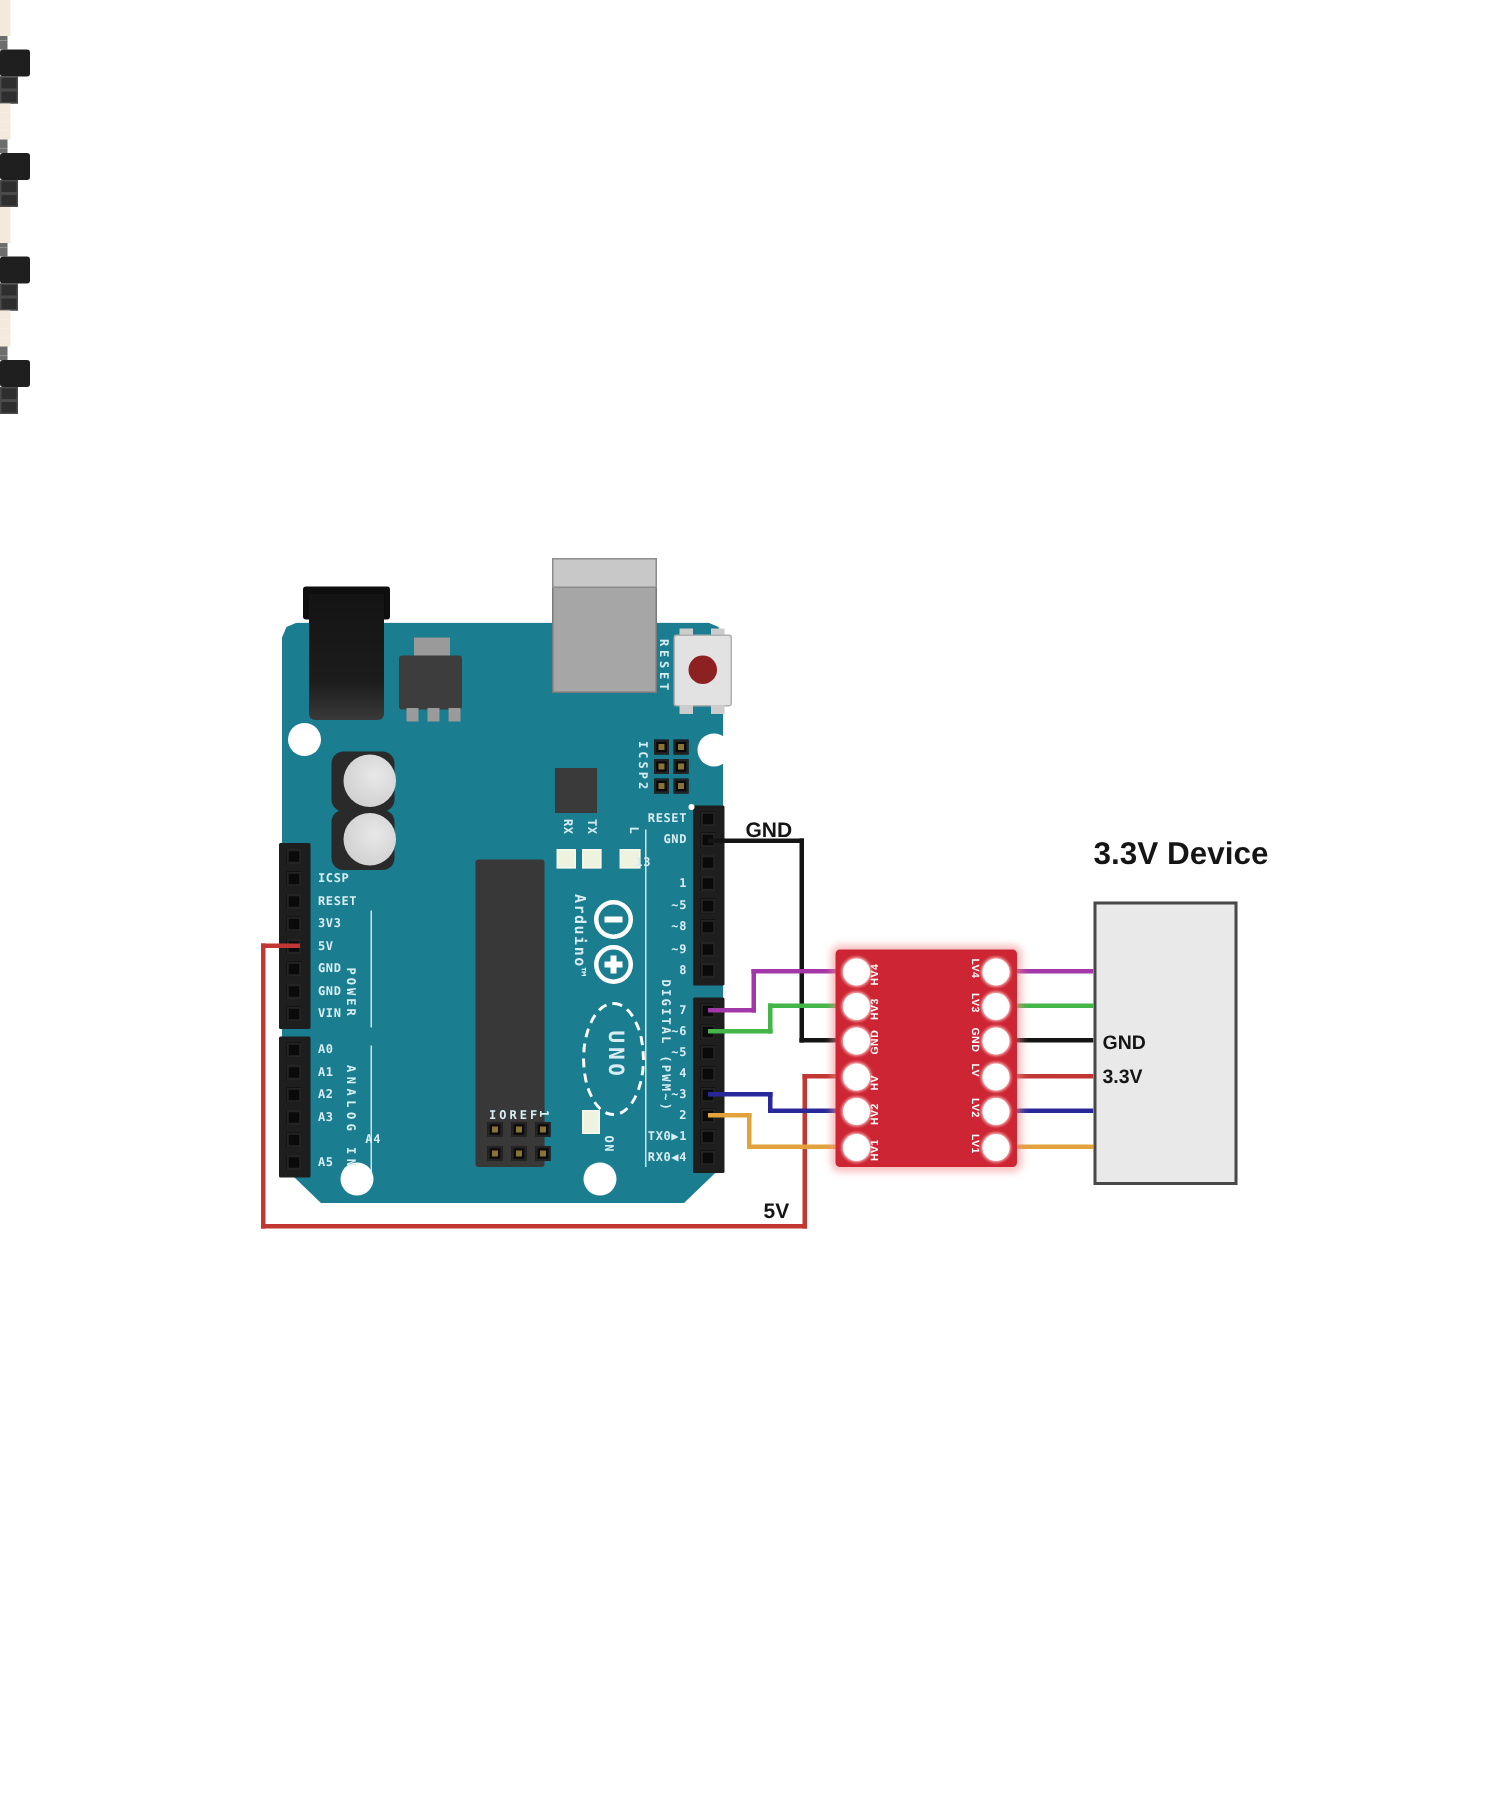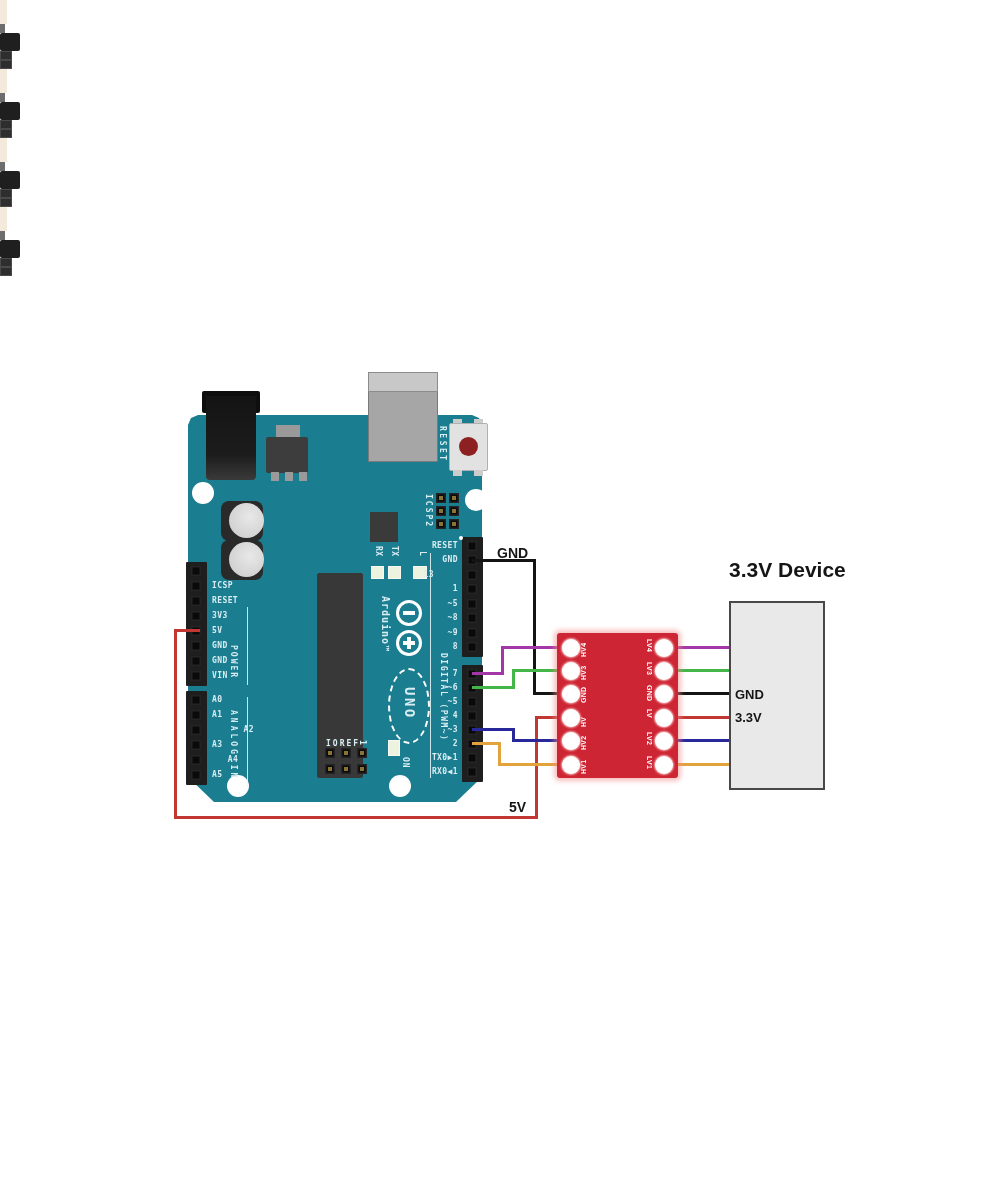--- a/index.html
+++ b/index.html
@@ -170,40 +170,40 @@
       </div>
       <div class="silk" style="left: 212px; top: 581px; width: 42px; text-align: left;">ICSP</div>
       <div class="silk" style="left: 212px; top: 596px; width: 42px; text-align: left;">RESET</div>
       <div class="silk" style="left: 212px; top: 611px; width: 42px; text-align: left;">3V3</div>
       <div class="silk" style="left: 212px; top: 626px; width: 42px; text-align: left;">5V</div>
       <div class="silk" style="left: 212px; top: 641px; width: 42px; text-align: left;">GND</div>
       <div class="silk" style="left: 212px; top: 656px; width: 42px; text-align: left;">GND</div>
       <div class="silk" style="left: 212px; top: 671px; width: 42px; text-align: left;">VIN</div>
       <div class="silk" style="left: 212px; top: 695px; width: 42px; text-align: left;">A0</div>
       <div class="silk" style="left: 212px; top: 710px; width: 42px; text-align: left;">A1</div>
-      <div class="silk" style="left: 212px; top: 725px; width: 42px; text-align: right;">A2</div>
+      <div class="silk" style="left: 212px; top: 725px; width: 42px; text-align: left;">A2</div>
       <div class="silk" style="left: 212px; top: 740px; width: 42px; text-align: left;">A3</div>
-      <div class="silk" style="left: 212px; top: 755px; width: 42px; text-align: center;">A4</div>
+      <div class="silk" style="left: 212px; top: 755px; width: 42px; text-align: right;">A4</div>
       <div class="silk" style="left: 212px; top: 770px; width: 42px; text-align: left;">A5</div>
       <div class="silk" style="left: 416px; top: 541px; width: 42px; text-align: right;">RESET</div>
       <div class="silk" style="left: 416px; top: 555px; width: 42px; text-align: right;">GND</div>
       <div class="silk" style="left: 392px; top: 570px; width: 42px; text-align: right;">13</div>
       <div class="silk" style="left: 416px; top: 584px; width: 42px; text-align: right;">1</div>
       <div class="silk" style="left: 416px; top: 599px; width: 42px; text-align: right;">~5</div>
       <div class="silk" style="left: 416px; top: 613px; width: 42px; text-align: right;">~8</div>
       <div class="silk" style="left: 416px; top: 628px; width: 42px; text-align: right;">~9</div>
       <div class="silk" style="left: 416px; top: 642px; width: 42px; text-align: right;">8</div>
       <div class="silk" style="left: 416px; top: 669px; width: 42px; text-align: right;">7</div>
       <div class="silk" style="left: 416px; top: 683px; width: 42px; text-align: right;">~6</div>
       <div class="silk" style="left: 416px; top: 697px; width: 42px; text-align: right;">~5</div>
       <div class="silk" style="left: 416px; top: 711px; width: 42px; text-align: right;">4</div>
       <div class="silk" style="left: 416px; top: 725px; width: 42px; text-align: right;">~3</div>
       <div class="silk" style="left: 416px; top: 739px; width: 42px; text-align: right;">2</div>
       <div class="silk" style="left: 416px; top: 753px; width: 42px; text-align: right;">TX0▶1</div>
-      <div class="silk" style="left: 416px; top: 767px; width: 42px; text-align: right;">RX0◀1</div>
+      <div class="silk" style="left: 416px; top: 767px; width: 42px; text-align: right;">RX0◀4</div>
     </div>
 
   <div class="wseg" style="left: 472px; top: 559px; width: 64px; height: 3px; background-color: rgb(20, 20, 20);"></div>
   <div class="wseg" style="left: 533px; top: 559px; width: 3px; height: 136px; background-color: rgb(20, 20, 20);"></div>
   <div class="wseg" style="left: 533px; top: 692px; width: 32px; height: 3px; background-color: rgb(20, 20, 20);"></div>
   <div class="blabel" style="left:497px;top:545px;">GND</div>
 
   <div class="wseg" style="left: 174px; top: 629px; width: 26px; height: 3px; background-color: rgb(194, 55, 51);"></div>
   <div class="wseg" style="left: 174px; top: 629px; width: 3px; height: 190px; background-color: rgb(194, 55, 51);"></div>
   <div class="wseg" style="left: 174px; top: 816px; width: 364px; height: 3px; background-color: rgb(194, 55, 51);"></div>

